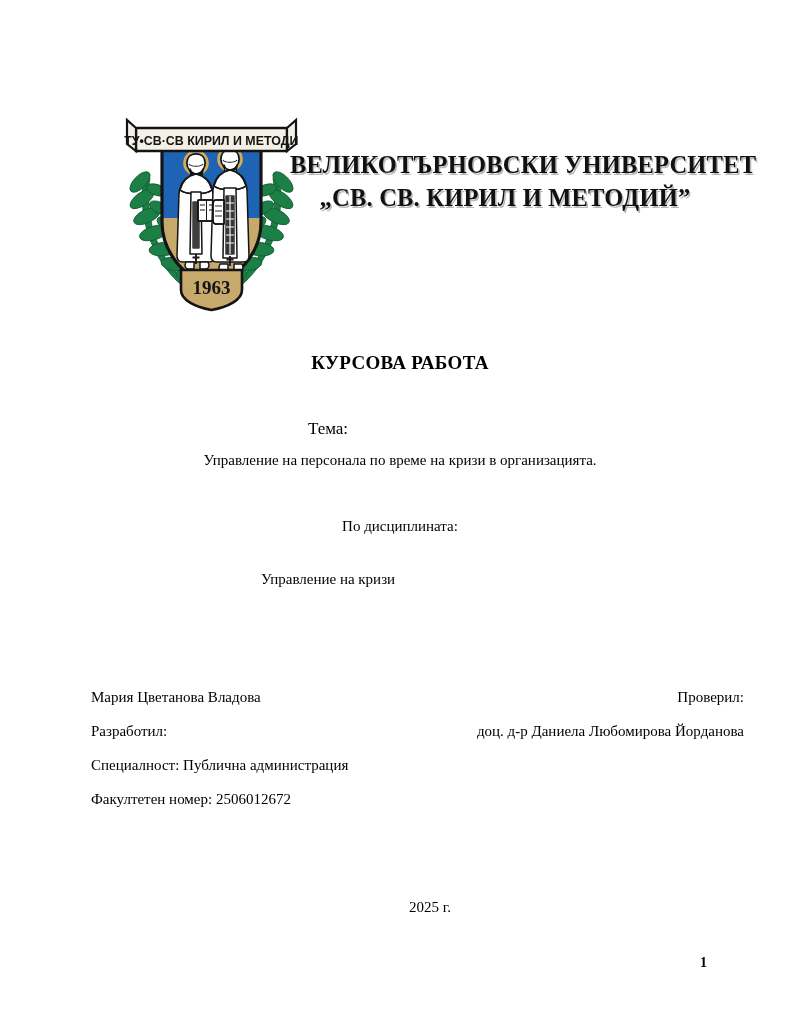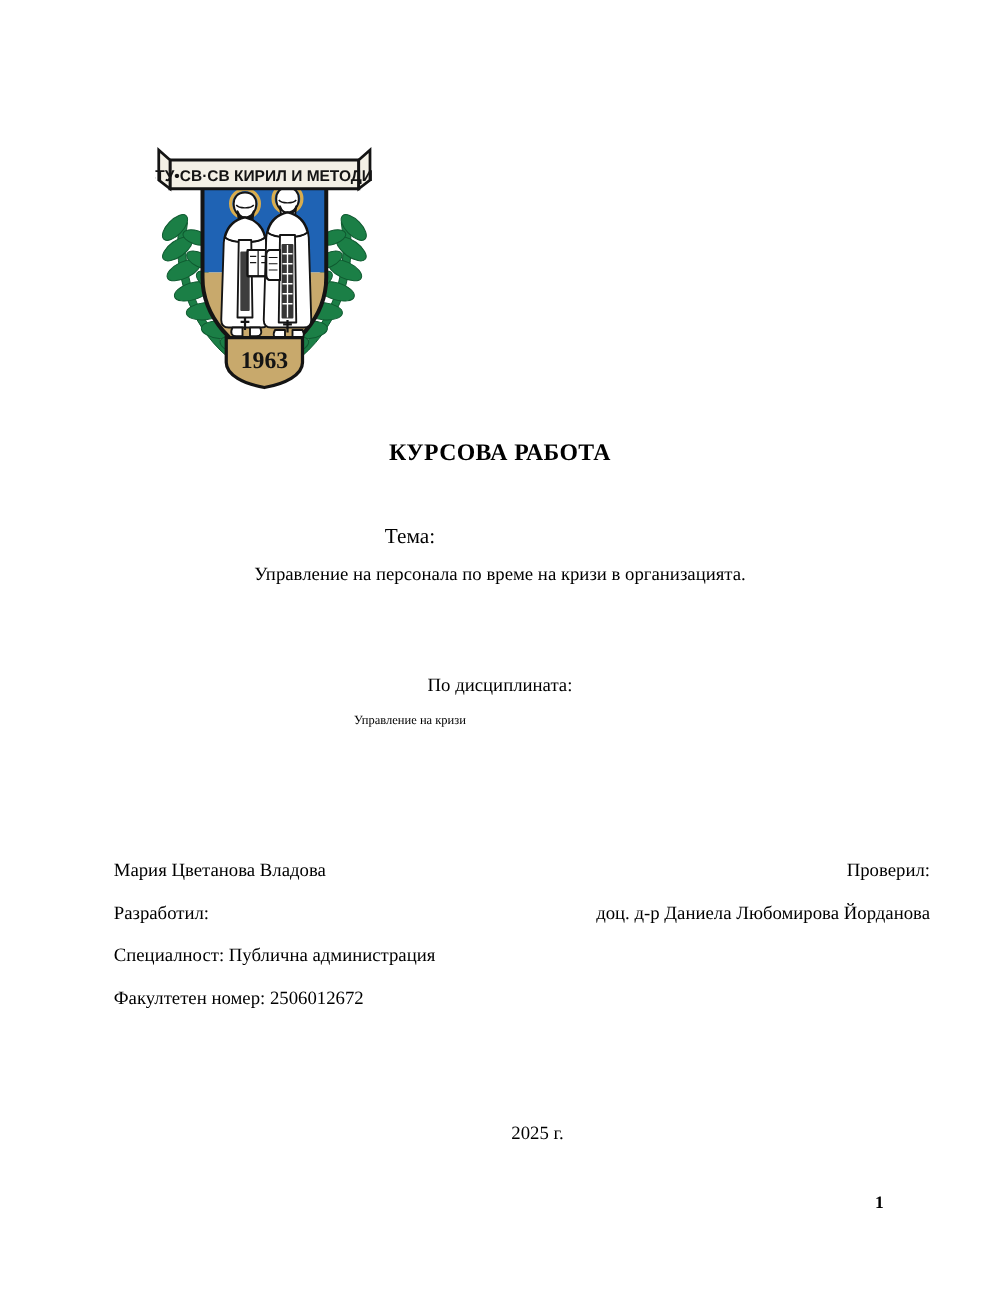--- a/index.html
+++ b/index.html
@@ -81,33 +81,33 @@
     left: 0;
     top: 452px;
     width: 800px;
     text-align: center;
     font-size: 15px;
   }
 
   .course-label {
     position: absolute;
     left: 0;
-    top: 541px;
+    top: 518px;
     width: 800px;
     text-align: center;
     font-size: 15px;
   }
 
   .course-text {
     position: absolute;
     left: 0;
     top: 571px;
     width: 656px;
     text-align: center;
-    font-size: 10px;
+    font-size: 15px;
   }
 
   
   .credits {
     position: absolute;
     left: 0;
     top: 690px;
     width: 800px;
     height: 120px;
   }
@@ -282,20 +282,24 @@
         </g>
 
         <g>
           <path d="M57,166 L118,166 L118,186 C118,196 104,203 87.5,206
                    C71,203 57,196 57,186 Z" fill="#c8a96c" stroke="#141414" stroke-width="2.6"></path>
           <text x="87.5" y="190" text-anchor="middle" font-family="Liberation Serif, serif" font-size="19" font-weight="700" fill="#141414">1963</text>
         </g>
       </svg>
     </div>
 
+    <div class="uni-title">
+      <span class="l1">ВЕЛИКОТЪРНОВСКИ УНИВЕРСИТЕТ</span>
+      <span class="l2">„СВ. СВ. КИРИЛ И МЕТОДИЙ”</span>
+    </div>
   </div>
 
   <div class="doc-kind">КУРСОВА РАБОТА</div>
 
   <div class="topic-label">Тема:</div>
   <div class="topic-text">Управление на персонала по време на кризи в организацията.</div>
 
   <div class="course-label">По дисциплината:</div>
   <div class="course-text">Управление на кризи</div>
 

